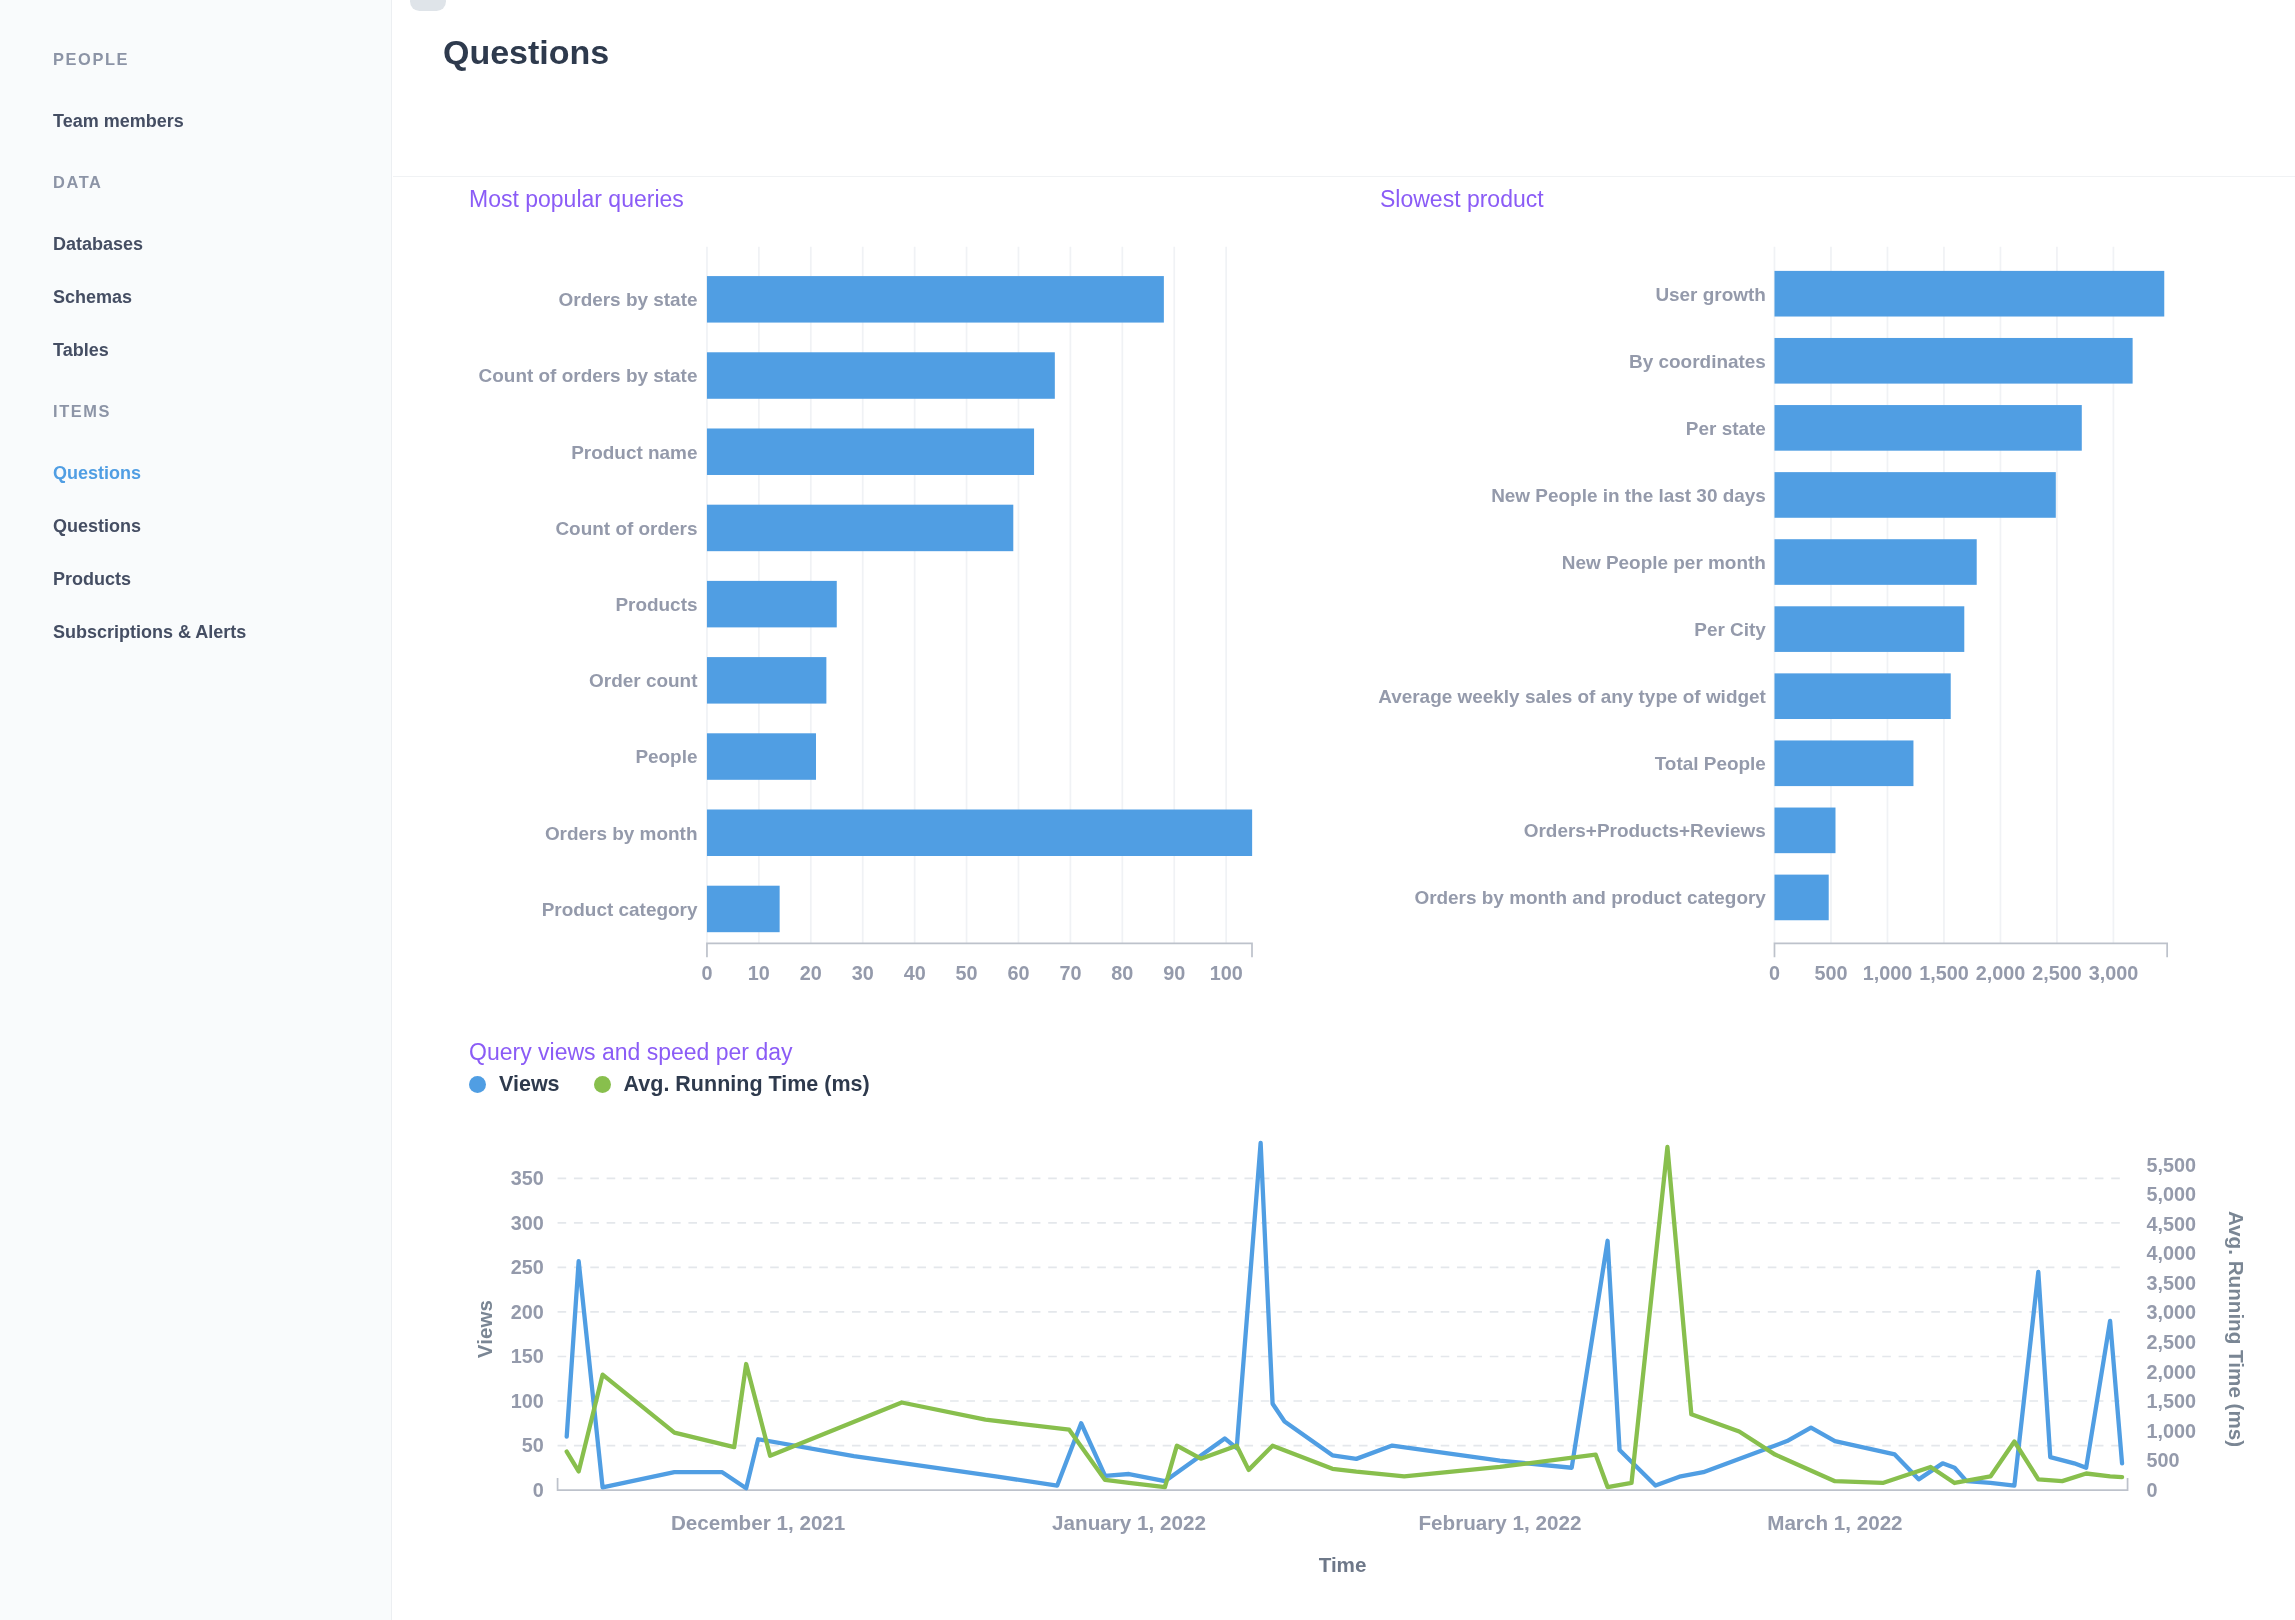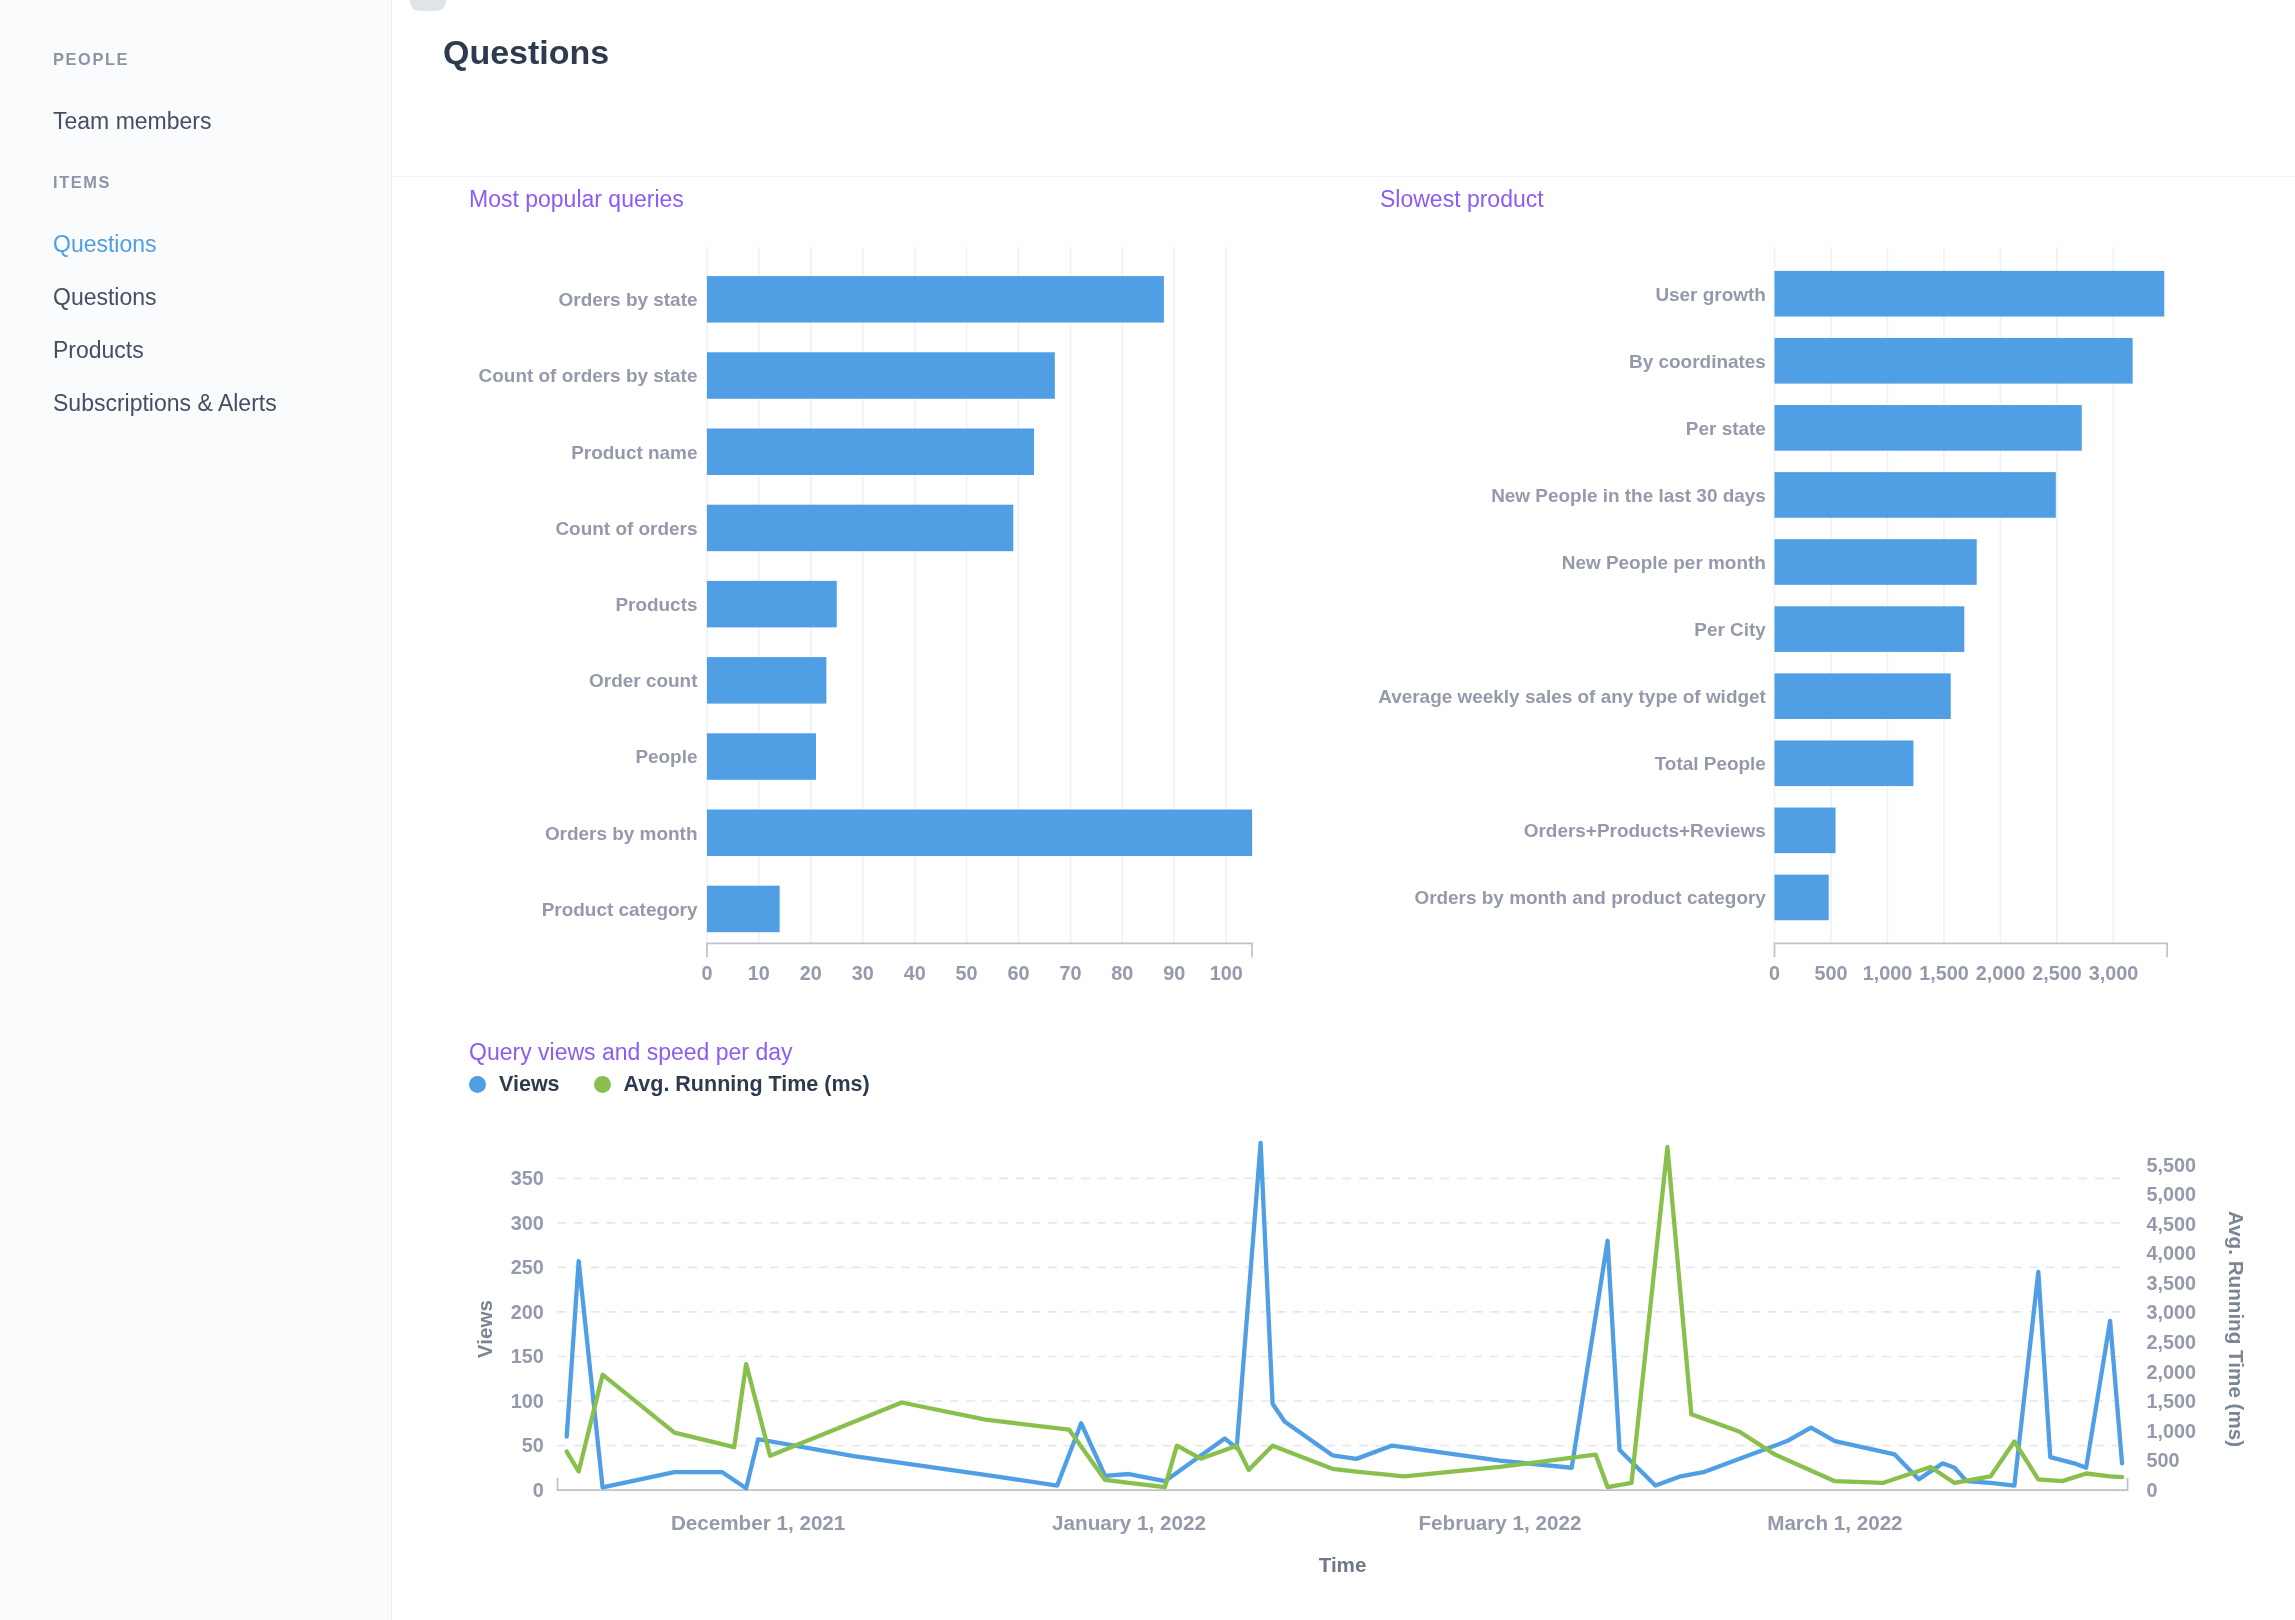--- a/index.html
+++ b/index.html
@@ -12,21 +12,21 @@
   .sidebar{
     position:absolute;left:0;top:0;bottom:0;width:392px;box-sizing:border-box;
     background:#F9FBFC;border-right:0.9px solid #ECEFF2;padding:50px 0 0 53px;
   }
   .side-section{margin-bottom:40px;}
   .side-header{
     font-size:16.4px;font-weight:bold;letter-spacing:1.6px;color:#8C94A6;
     margin-bottom:40px;
   }
   .side-item{
-    font-size:23px;color:#454E63;margin-bottom:29px;line-height:24px;cursor:pointer;
+    font-size:18px;color:#454E63;margin-bottom:29px;line-height:24px;cursor:pointer;font-weight:bold;
   }
   .side-item.active{color:#509EE3;}
   
   .content{position:absolute;left:393px;top:0;right:0;bottom:0;background:#fff;}
   .pill{
     position:absolute;left:17px;top:-7.8px;width:36px;height:19px;border-radius:9.5px;
     background:#DFE4E9;
   }
   .page-title{
     position:absolute;left:50px;top:33px;font-size:34px;font-weight:bold;color:#2E3A4D;
@@ -57,20 +57,26 @@
   .axis-title{font-size:24px;font-weight:bold;fill:#7A8694;}
   .time-title{font-size:24px;font-weight:bold;fill:#6E7889;}
 </style>
 </head>
 <body>
 
 <div class="sidebar" id="sidebar">
     <div class="side-section">
       <div class="side-header">PEOPLE</div>
       <div class="side-item">Team members</div>
+    </div>
+    <div class="side-section">
+      <div class="side-header">DATA</div>
+      <div class="side-item">Databases</div>
+      <div class="side-item">Schemas</div>
+      <div class="side-item">Tables</div>
     </div>
     <div class="side-section">
       <div class="side-header">ITEMS</div>
       <div class="side-item active">Questions</div>
       <div class="side-item">Questions</div>
       <div class="side-item">Products</div>
       <div class="side-item">Subscriptions &amp; Alerts</div>
     </div>
   </div>
 

